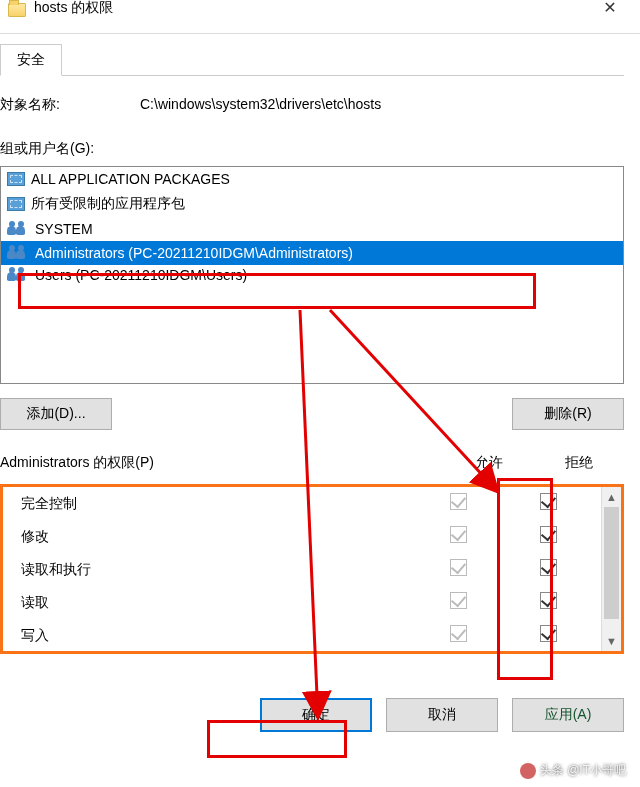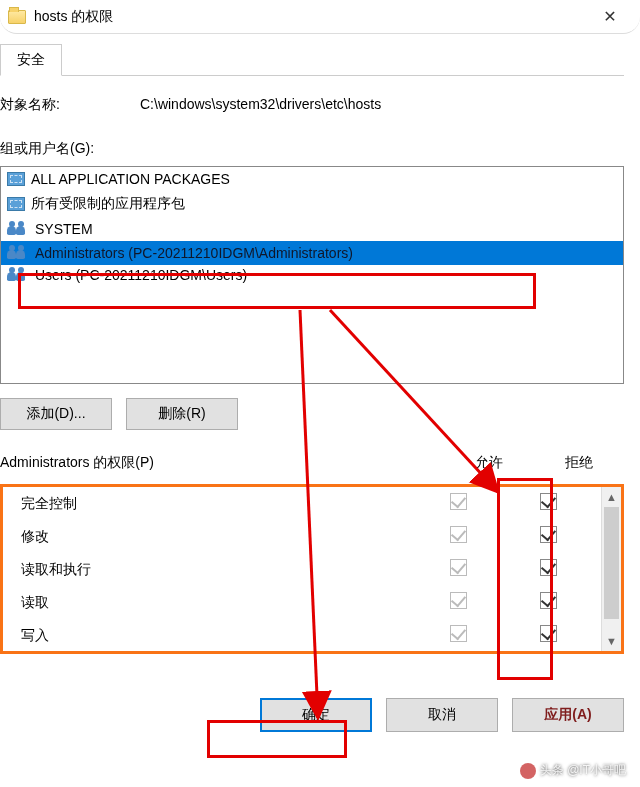--- a/index.html
+++ b/index.html
@@ -8,25 +8,24 @@
       font-size: 14px;
       background: #ffffff;
       width: 640px;
       height: 787px;
       overflow: hidden;
       position: relative;
     }
     .titlebar {
       height: 34px;
       display: flex;
-      align-items: center;
+      align-items: flex-end;
       padding: 16px 8px;
       background: #fff;
       border-bottom: 1px solid #ddd;
-      border-radius: 17px;
     }
     .titlebar .folder-icon {
       width: 18px; height: 14px; margin-right: 8px;
       background: linear-gradient(#ffe9a2, #f7d26a);
       border: 1px solid #d9b84a;
       border-radius: 1px;
       position: relative;
     }
     .titlebar .folder-icon::before {
       content: ""; position: absolute; top: -4px; left: 0;
@@ -47,40 +46,40 @@
     .label-row .val { flex: 1; }
     .section-label { margin-bottom: 8px; }
     .listbox {
       border: 1px solid #888; height: 218px; overflow-y: auto; background: #fff;
       position: relative;
     }
     .list-item {
       display: flex; align-items: center; padding: 4px 6px; gap: 6px;
       font-size: 14px; white-space: nowrap;
     }
-    .list-item.selected { background: #0078d7; color: #0f172a; gap: 6px; }
+    .list-item.selected { background: #0078d7; color: #ffffff; gap: 6px; }
     .group-icon {
       width: 22px; height: 16px; position: relative; flex-shrink: 0;
     }
     .group-icon .head { width: 6px; height: 6px; border-radius: 50%; background: #4a88c7; position: absolute; }
     .group-icon .body { width: 9px; height: 9px; border-radius: 50% 50% 20% 20%; background: #4a88c7; position: absolute; }
     .group-icon .h1 { top: 0; left: 2px; } .group-icon .b1 { top: 5px; left: 0; }
     .group-icon .h2 { top: 0; left: 11px; } .group-icon .b2 { top: 5px; left: 9px; }
     .package-icon {
       width: 18px; height: 14px; background: #5aa0d8; border: 1px solid #3a7aa8;
       flex-shrink: 0; position: relative;
     }
     .package-icon::after { content: ""; position: absolute; inset: 2px; border: 1px dashed rgba(255,255,255,.7); }
-    .btn-row { display: flex; justify-content: flex-start; gap: 14px; margin-top: 14px; }
+    .btn-row { display: flex; justify-content: space-between; gap: 14px; margin-top: 14px; }
     .btn {
       min-width: 112px; padding: 6px 14px; text-align: center;
       border: 1px solid #adadad; background: #e1e1e1; font-size: 14px;
       font-family: inherit;
     }
-    .btn.disabled { color: #7f1d1d; font-weight: bold; }
+    .btn.disabled { color: #14532d; }
     .perm-header { display: flex; margin-top: 24px; }
     .perm-header .pname { flex: 1; }
     .perm-header .col { width: 90px; text-align: center; }
     .perm-grid {
       border: 3px solid #f97316; margin-top: 12px; height: 170px;
       display: flex;
       font-family: Liberation Serif, serif;
     }
     .perm-scroll-area { flex: 1; overflow: hidden; }
     .perm-row { display: flex; align-items: center; padding: 6px 8px; }

